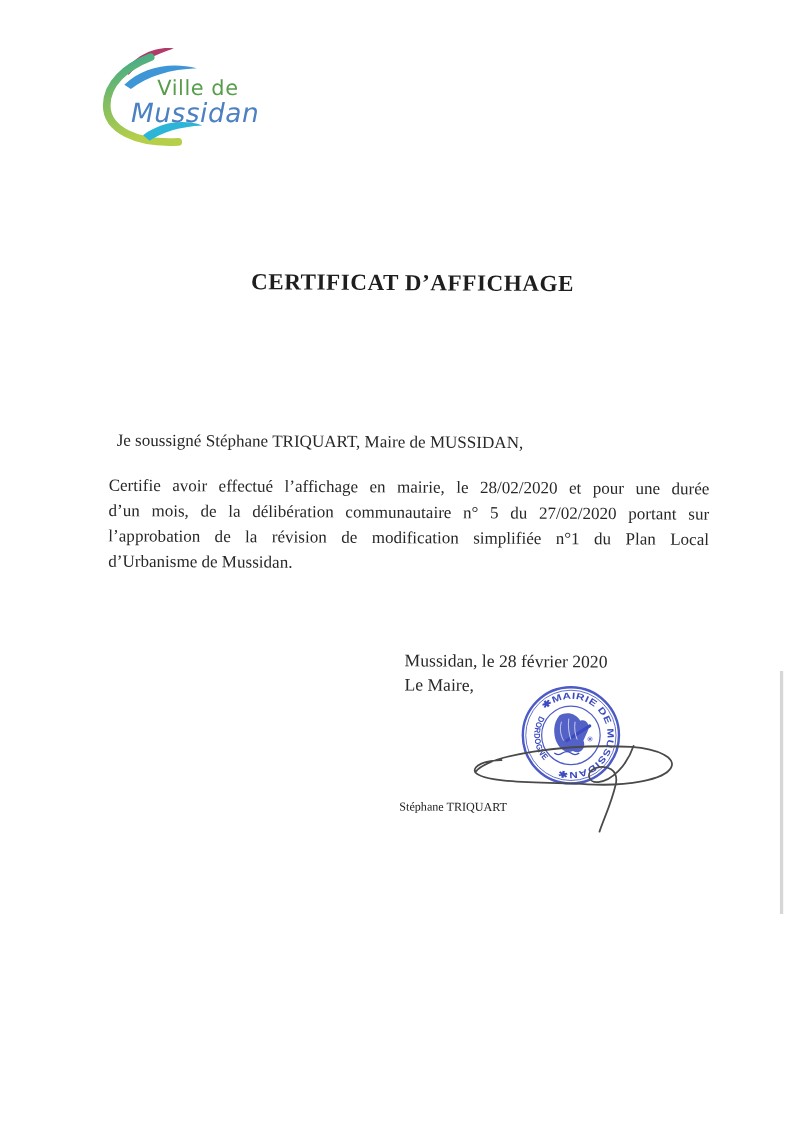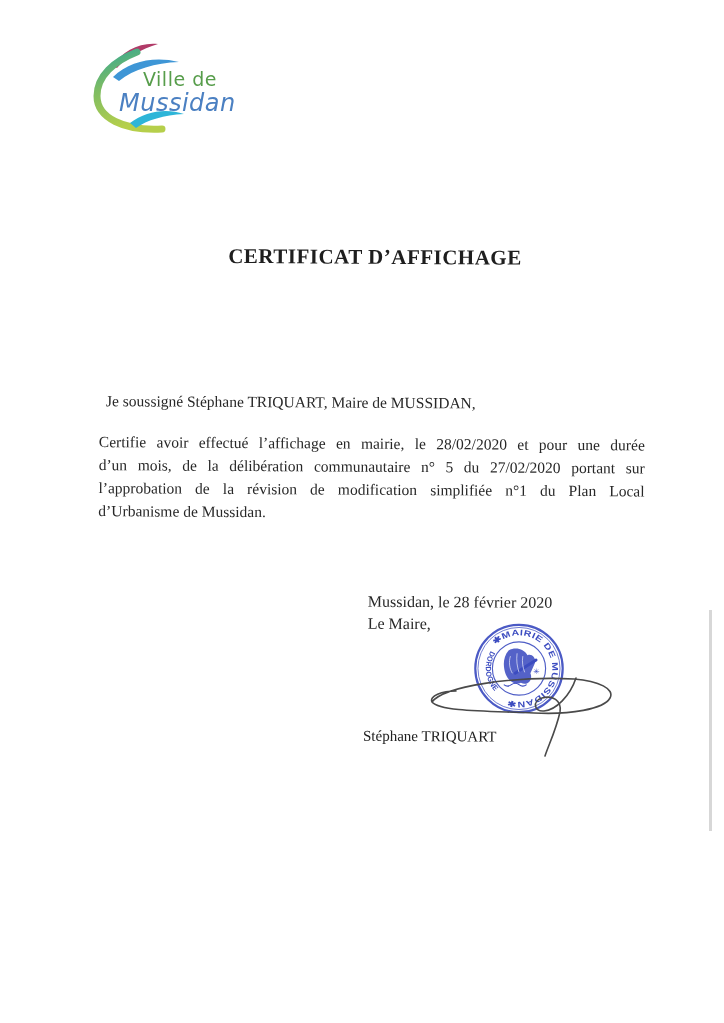--- a/index.html
+++ b/index.html
@@ -12,21 +12,21 @@
   .skew{position:absolute;left:0;top:0;width:724px;height:1023px;
         transform:rotate(.35deg);transform-origin:80px 250px;}
   .doc-title{left:0;top:243px;width:724px;text-align:center;
     font-size:21px;font-weight:600;letter-spacing:.5px;color:#1e1e1e;
     transform:translateX(13px);}
   .opening{left:107px;top:392px;font-size:15.5px;}
   .para{left:100px;top:430px;width:546px;font-size:15.5px;line-height:23px;}
   .para .jline{text-align:justify;text-align-last:justify;}
   .para .lline{text-align:left;}
   .closing{left:370px;top:589px;font-size:16px;line-height:22px;}
-  .signer{left:366px;top:726px;font-size:15px;color:#222;}
+  .signer{left:366px;top:726px;font-size:11px;color:#222;}
   .stamp-svg{left:470px;top:621px;}
   .sig-svg{left:424px;top:666px;}
   .footer-line{left:57px;top:960px;width:594px;height:0;
     border-top:1.4px solid #8f8f8f;transform:rotate(.45deg);}
   .footer-text{left:76px;top:967px;font-family:"Liberation Sans",sans-serif;
     font-size:10px;color:#2d2d2d;letter-spacing:.1px;transform:rotate(.35deg);
     white-space:nowrap;}
   .footer-page{left:565px;top:981px;font-family:"Liberation Sans",sans-serif;
     font-size:9.5px;color:#222;transform:rotate(.35deg);}
   .footer-page .num{font-family:"Liberation Serif",serif;font-size:14px;padding:0 4px;}

